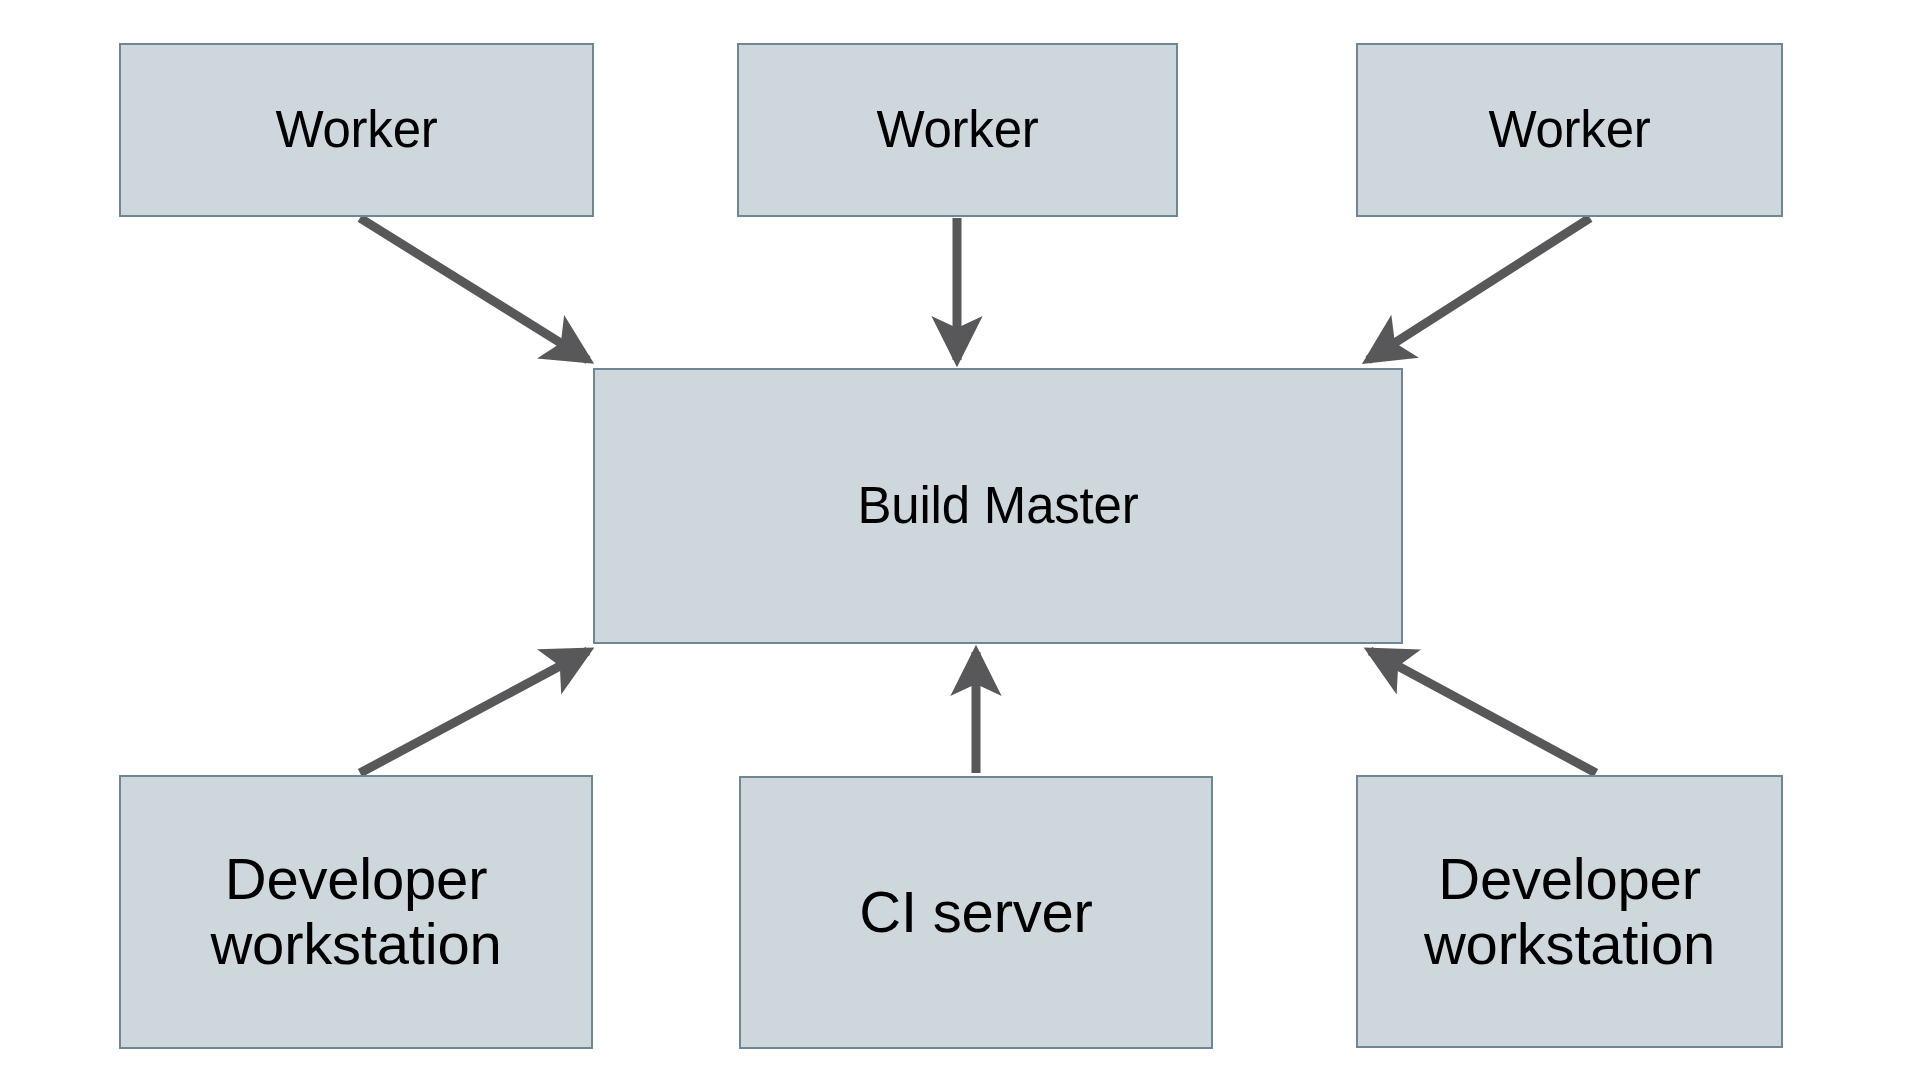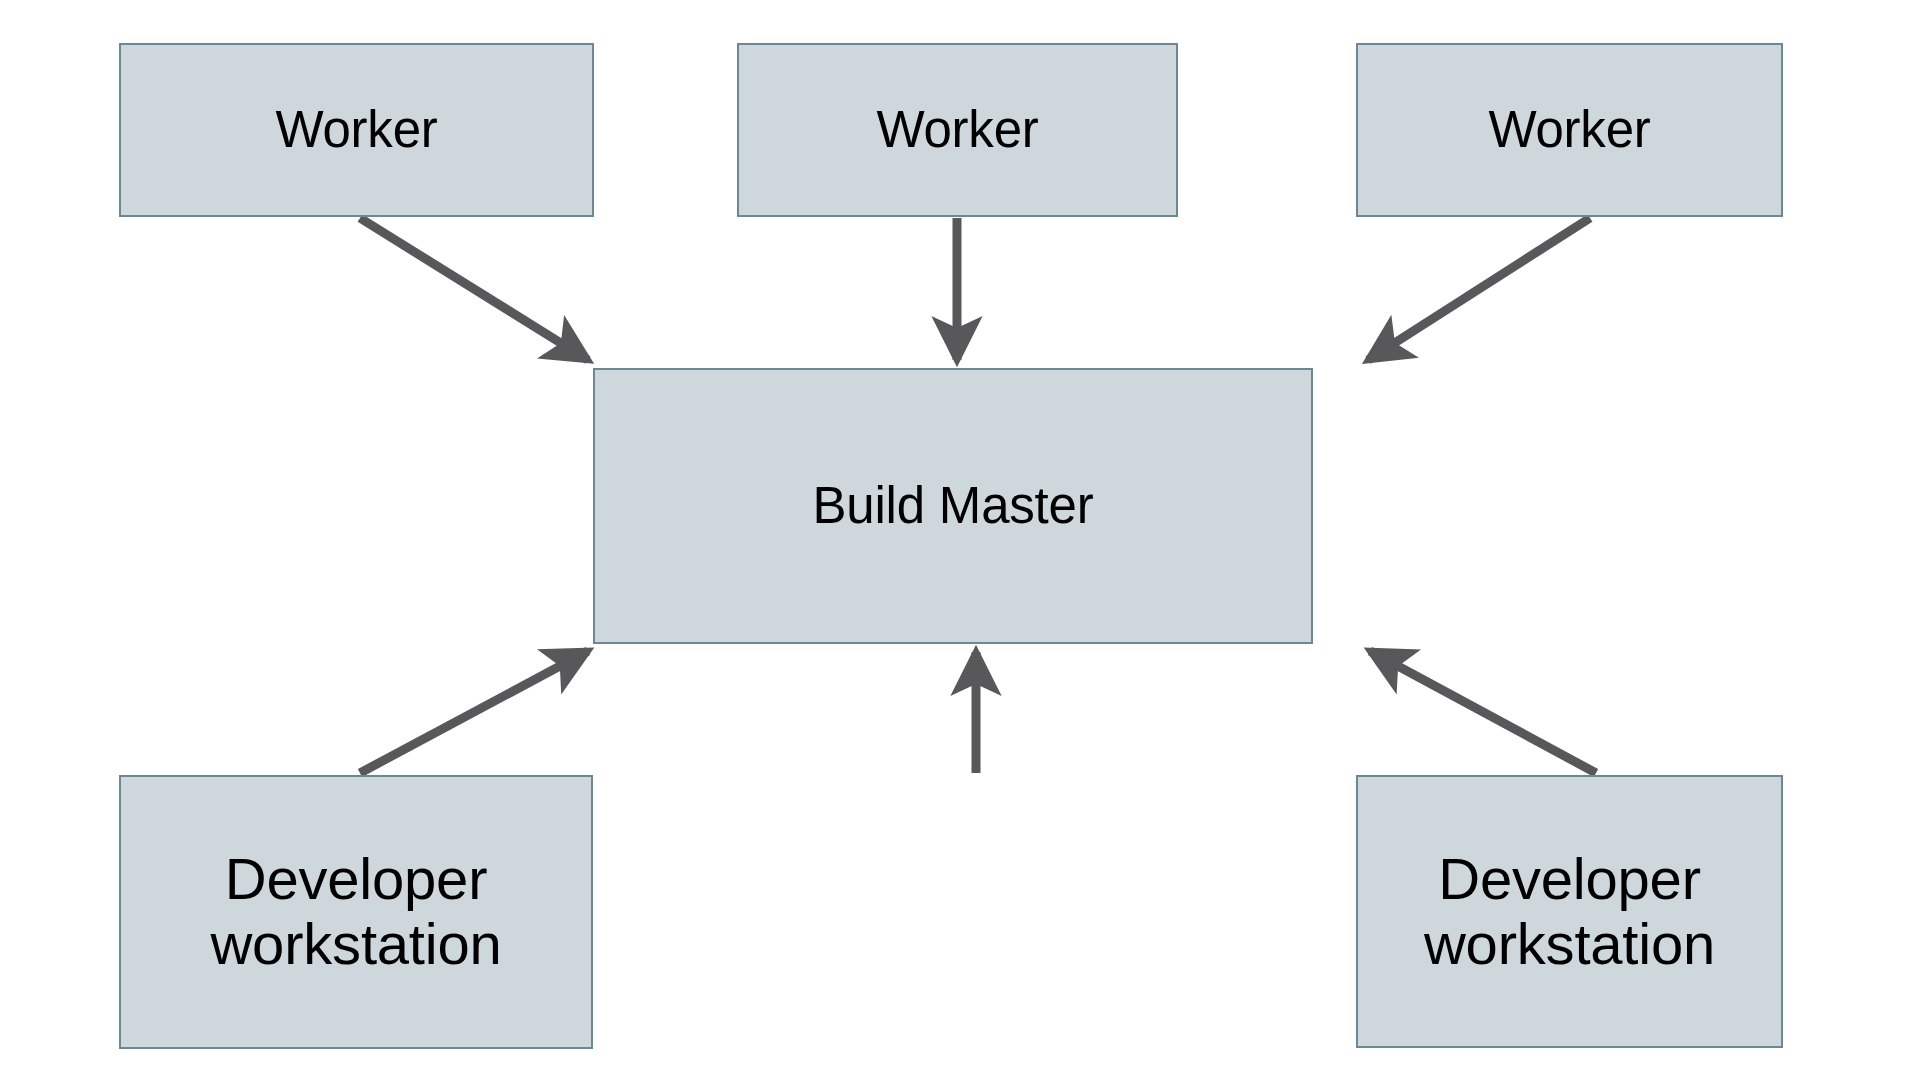--- a/index.html
+++ b/index.html
@@ -47,21 +47,21 @@
   }
   .size-lg { font-size: 51px; }
   .size-md { font-size: 58px; }
 
   
   #node-worker-1 { left: 119px; top: 43px;  width: 475px; height: 174px; }
   #node-worker-2 { left: 737px; top: 43px;  width: 441px; height: 174px; }
   #node-worker-3 { left: 1356px; top: 43px; width: 427px; height: 174px; }
 
   
-  #node-build-master { left: 593px; top: 368px; width: 720px; height: 276px; }
+  #node-build-master { left: 593px; top: 368px; width: 810px; height: 276px; }
 
   
   #node-dev-workstation-left  { left: 119px;  top: 775px; width: 474px; height: 274px; }
   #node-ci-server             { left: 739px;  top: 776px; width: 474px; height: 273px; }
   #node-dev-workstation-right { left: 1356px; top: 775px; width: 427px; height: 273px; }
 </style>
 </head>
 <body>
 
 <div id="diagram-canvas">
@@ -112,19 +112,22 @@
 
   <div class="node-box" id="node-build-master">
     <span class="node-label size-lg">Build Master</span>
   </div>
 
   <div class="node-box" id="node-dev-workstation-left">
     <span class="node-label size-md">Developer
 workstation</span>
   </div>
 
+  <div class="node-box" id="node-ci-server">
+    <span class="node-label size-md">CI server</span>
+  </div>
 
   <div class="node-box" id="node-dev-workstation-right">
     <span class="node-label size-md">Developer
 workstation</span>
   </div>
 
 </div>
 
 </body></html>

